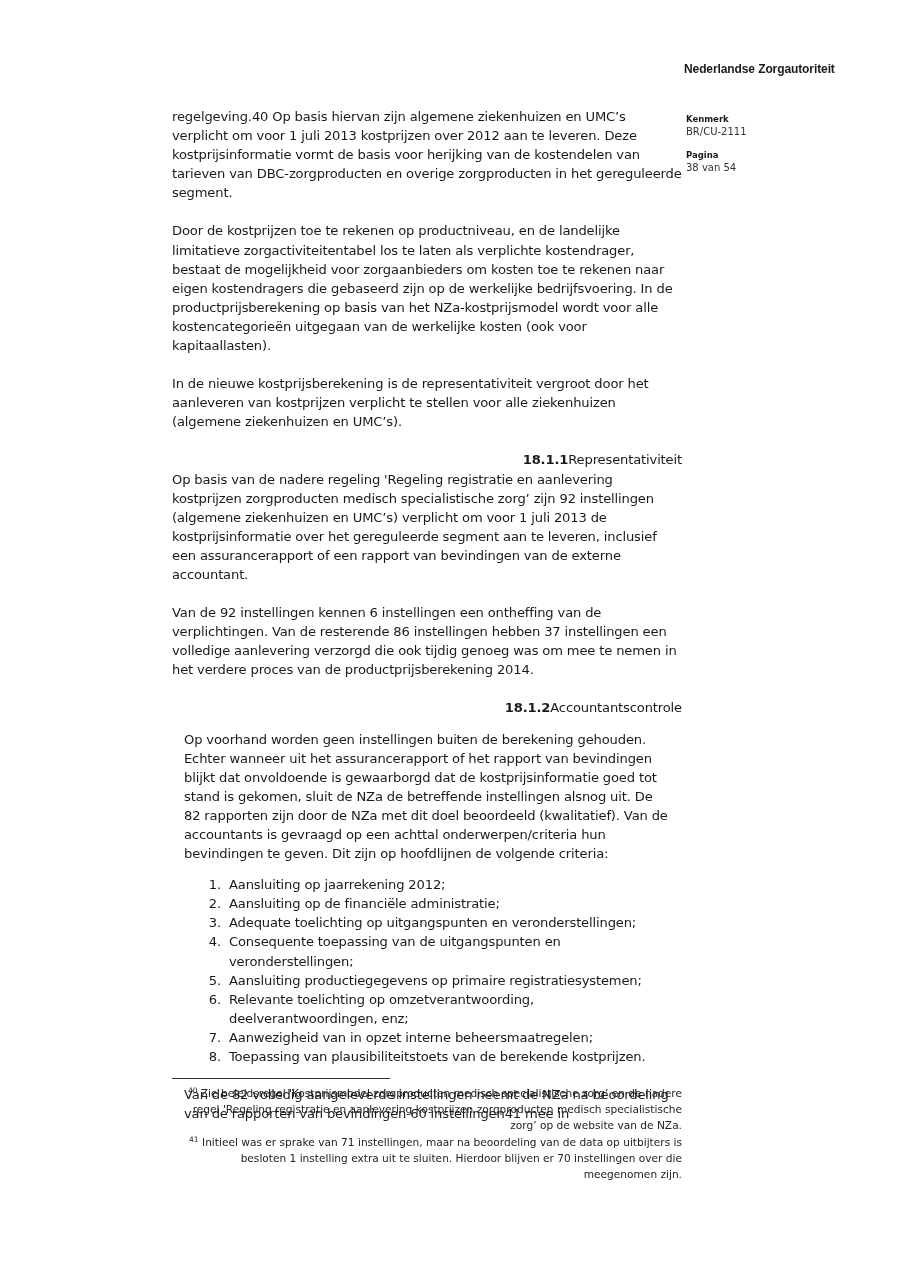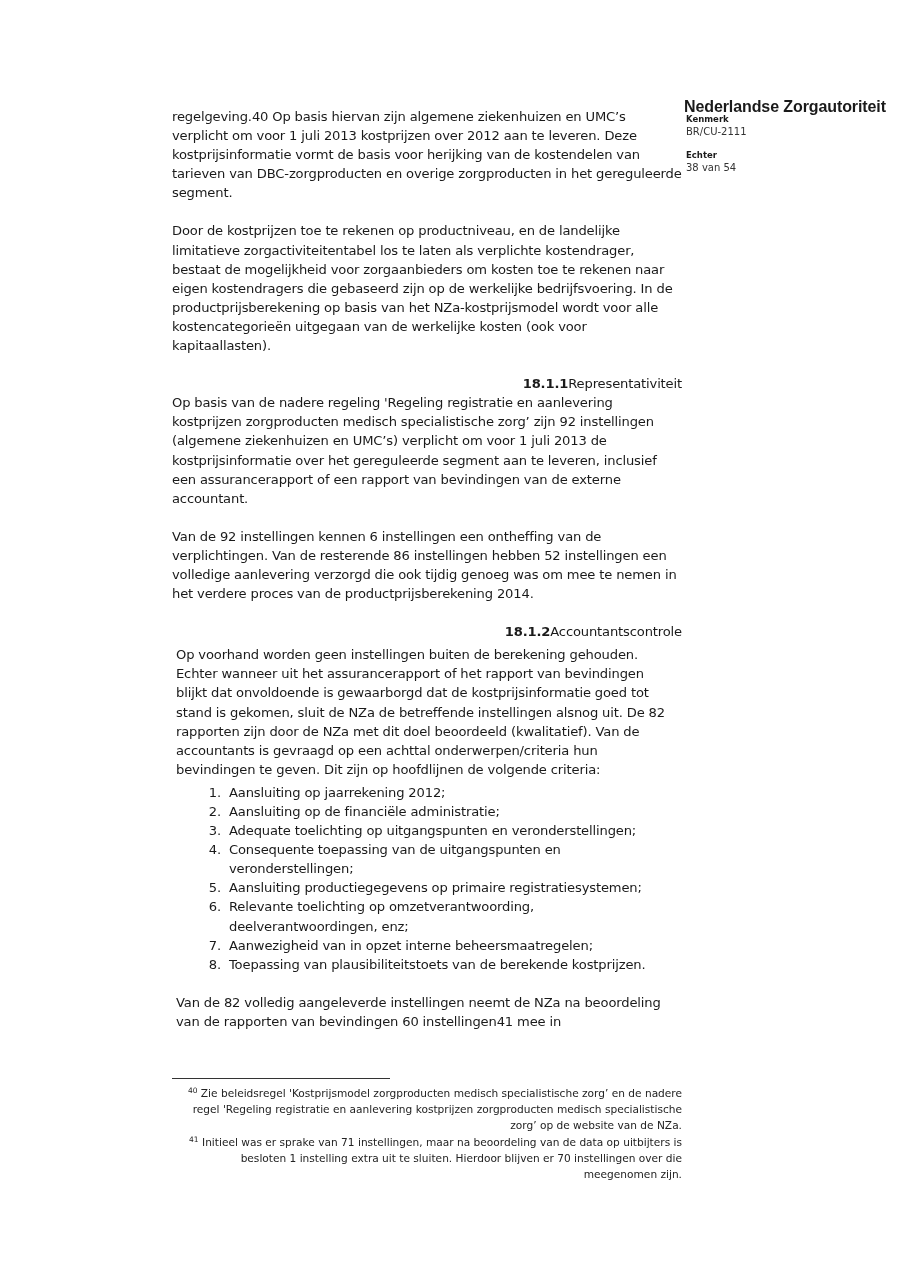--- a/index.html
+++ b/index.html
@@ -3,34 +3,34 @@
   <meta charset="utf-8">
   <style>
     html, body { margin: 0; padding: 0; background: #ffffff; }
     body {
       width: 900px; height: 1273px; position: relative; overflow: hidden;
       font-family: "DejaVu Sans", sans-serif; color: #1a1a1a;
     }
     .org {
       position: absolute; left: 684px; top: 62px;
       font-family: "Liberation Sans", sans-serif; font-weight: bold;
-      font-size: 16px; color: #1a1a1a; letter-spacing: -0.1px; margin-top: 36px;
+      font-size: 12px; color: #1a1a1a; letter-spacing: -0.1px;
     }
     .meta {
       position: absolute; left: 686px; top: 113px; width: 180px;
       font-family: "DejaVu Sans", sans-serif;
     }
     .meta .lbl { font-size: 8.5px; font-weight: bold; line-height: 12px; }
     .meta .val { font-size: 10px; line-height: 14px; color: #333; margin-bottom: 10px; }
     .body {
       position: absolute; left: 172px; top: 107px; width: 510px;
       font-size: 13.1px; line-height: 19.1px; letter-spacing: -0.15px;
     }
     .body p { margin: 0 0 19px 0; }
-    .body p.tight { margin: 4px; }
+    .body p.tight { margin: 12px; }
     .h3 { margin: 0; text-align: right; }
     .h3 .num { font-weight: bold; display: inline-block; width: 64px; }
     ol.criteria { margin: 0 0 19px 0; padding: 0 0 0 53px; }
     ol.criteria li { padding-left: 4px; }
     .fn-rule {
       position: absolute; left: 172px; top: 1078px; width: 218px; height: 1px;
       background: #333;
     }
     .footnotes {
       position: absolute; left: 172px; top: 1085px; width: 510px;
@@ -40,33 +40,34 @@
     .footnotes sup { font-size: 7.5px; vertical-align: 4px; line-height: 0; }
   </style>
 </head>
 <body>
 
 <div class="org">Nederlandse Zorgautoriteit</div>
 
 <div class="meta">
   <div class="lbl">Kenmerk</div>
   <div class="val">BR/CU-2111</div>
-  <div class="lbl">Echter</div>
+  <div class="lbl">Pagina</div>
   <div class="val">38 van 54</div>
 </div>
 
 <div class="body">
   <p>regelgeving.40 Op basis hiervan zijn algemene ziekenhuizen en UMC’s verplicht om voor 1 juli 2013 kostprijzen over 2012 aan te leveren. Deze kostprijsinformatie vormt de basis voor herijking van de kostendelen van tarieven van DBC-zorgproducten en overige zorgproducten in het gereguleerde segment.</p>
   <p>Door de kostprijzen toe te rekenen op productniveau, en de landelijke limitatieve zorgactiviteitentabel los te laten als verplichte kostendrager, bestaat de mogelijkheid voor zorgaanbieders om kosten toe te rekenen naar eigen kostendragers die gebaseerd zijn op de werkelijke bedrijfsvoering. In de productprijsberekening op basis van het NZa-kostprijsmodel wordt voor alle kostencategorieën uitgegaan van de werkelijke kosten (ook voor kapitaallasten).</p>
+  <p>In de nieuwe kostprijsberekening is de representativiteit vergroot door het aanleveren van kostprijzen verplicht te stellen voor alle ziekenhuizen (algemene ziekenhuizen en UMC’s).</p>
 
   <div class="h3">
     <span class="num">18.1.1</span><span>Representativiteit</span>
   </div>
   <p>Op basis van de nadere regeling 'Regeling registratie en aanlevering kostprijzen zorgproducten medisch specialistische zorg’ zijn 92 instellingen (algemene ziekenhuizen en UMC’s) verplicht om voor 1 juli 2013 de kostprijsinformatie over het gereguleerde segment aan te leveren, inclusief een assurancerapport of een rapport van bevindingen van de externe accountant.</p>
-  <p>Van de 92 instellingen kennen 6 instellingen een ontheffing van de verplichtingen. Van de resterende 86 instellingen hebben 52 instellingen een volledige aanlevering verzorgd die ook tijdig genoeg was om mee te nemen in het verdere proces van de productprijsberekening 2014.</p>
+  <p>Van de 92 instellingen kennen 6 instellingen een ontheffing van de verplichtingen. Van de resterende 86 instellingen hebben 37 instellingen een volledige aanlevering verzorgd die ook tijdig genoeg was om mee te nemen in het verdere proces van de productprijsberekening 2014.</p>
 
   <div class="h3">
     <span class="num">18.1.2</span><span>Accountantscontrole</span>
   </div>
   <p class="tight">Op voorhand worden geen instellingen buiten de berekening gehouden. Echter wanneer uit het assurancerapport of het rapport van bevindingen blijkt dat onvoldoende is gewaarborgd dat de kostprijsinformatie goed tot stand is gekomen, sluit de NZa de betreffende instellingen alsnog uit. De 82 rapporten zijn door de NZa met dit doel beoordeeld (kwalitatief). Van de accountants is gevraagd op een achttal onderwerpen/criteria hun bevindingen te geven. Dit zijn op hoofdlijnen de volgende criteria:</p>
   <ol class="criteria">
     <li>Aansluiting op  jaarrekening 2012;</li>
     <li>Aansluiting op de financiële administratie;</li>
     <li>Adequate toelichting op uitgangspunten en veronderstellingen;</li>
     <li>Consequente toepassing van de uitgangspunten en veronderstellingen;</li>

